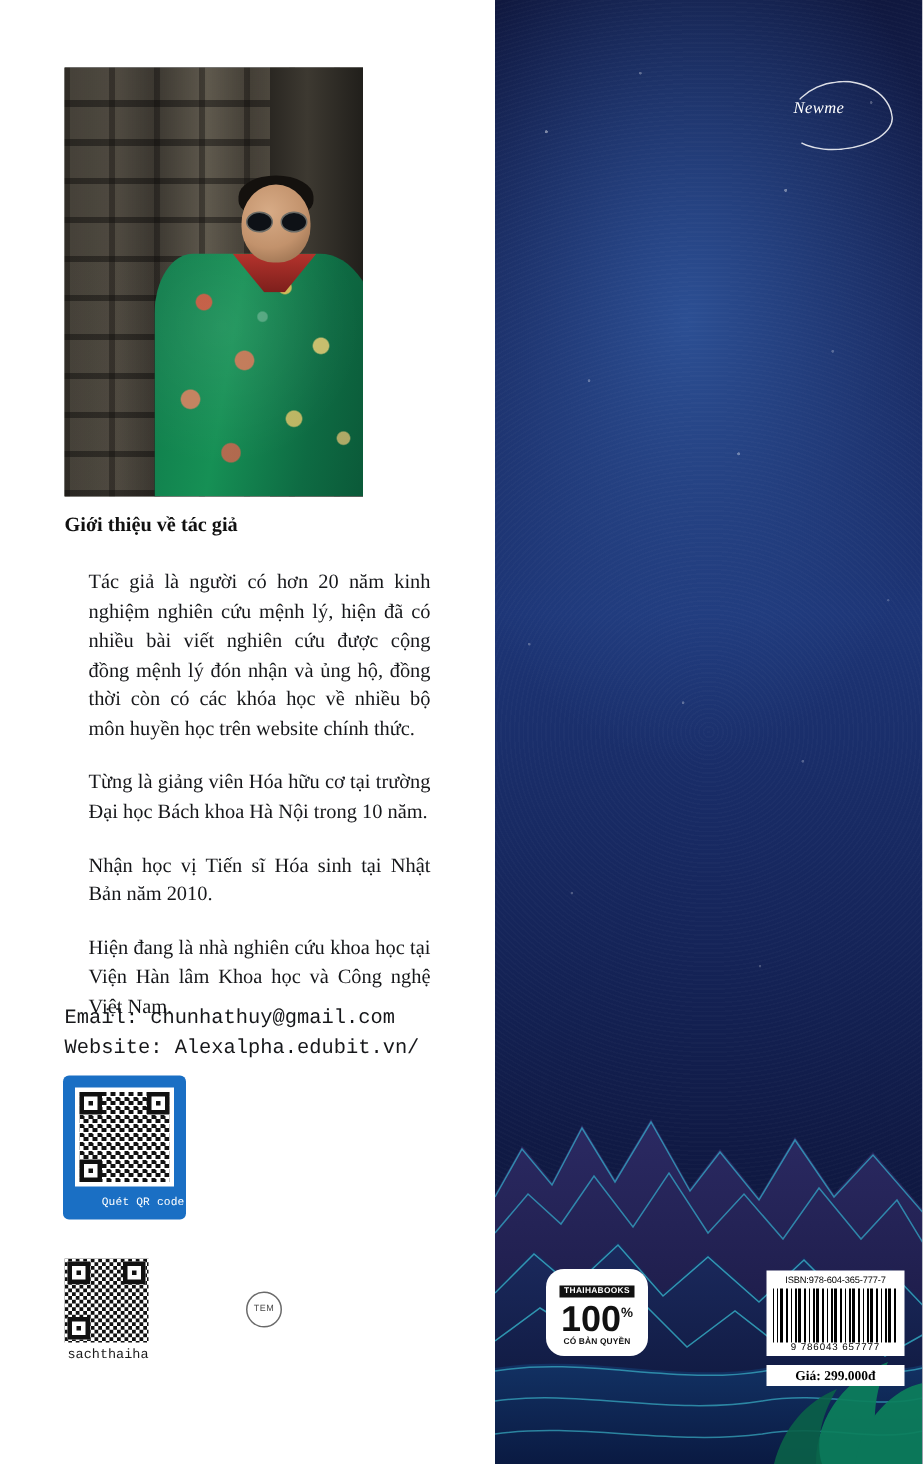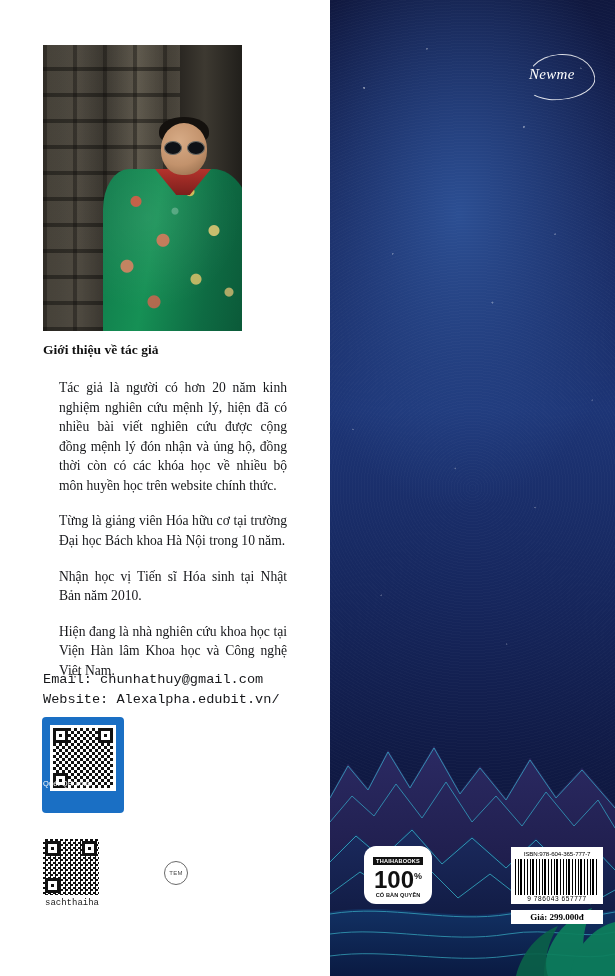--- a/index.html
+++ b/index.html
@@ -149,23 +149,23 @@
   #qr-card .qr-box {
     position: absolute;
     left: 7px; top: 7px;
     width: 66px; height: 66px;
     background: #ffffff;
     padding: 3px;
     box-sizing: border-box;
   }
   #qr-card .qr-caption {
     position: absolute;
-    left: 0; right: 0; bottom: 24px;
-    text-align: left;
-    font-family: Liberation Sans, sans-serif;
+    left: 0; right: 0; bottom: 6px;
+    text-align: right;
+    font-family: Liberation Mono, monospace;
     font-size: 7.5px;
     color: #ffffff;
     letter-spacing: .1px;
   }
 
   .qr-pattern {
     width: 100%; height: 100%;
     background-color: #fff;
     background-image:
       repeating-conic-gradient(#111 0% 25%, #ffffff 0% 50%);
@@ -252,21 +252,21 @@
   
   #brand-logo {
     position: absolute;
     right: 22px; top: 50px;
     width: 68px; height: 52px;
     color: #ffffff;
   }
   #brand-logo .brand-text {
     font-family: "Liberation Serif", serif;
     font-style: italic;
-    font-size: 15px;
+    font-size: 11px;
     letter-spacing: .3px;
     position: absolute;
     left: 4px; top: 16px;
   }
   #brand-logo .brand-swash {
     position: absolute;
     left: 0; top: 4px;
     width: 68px; height: 44px;
     border: 1px solid rgba(255,255,255,.85);
     border-radius: 50% 50% 50% 50% / 60% 60% 40% 40%;

